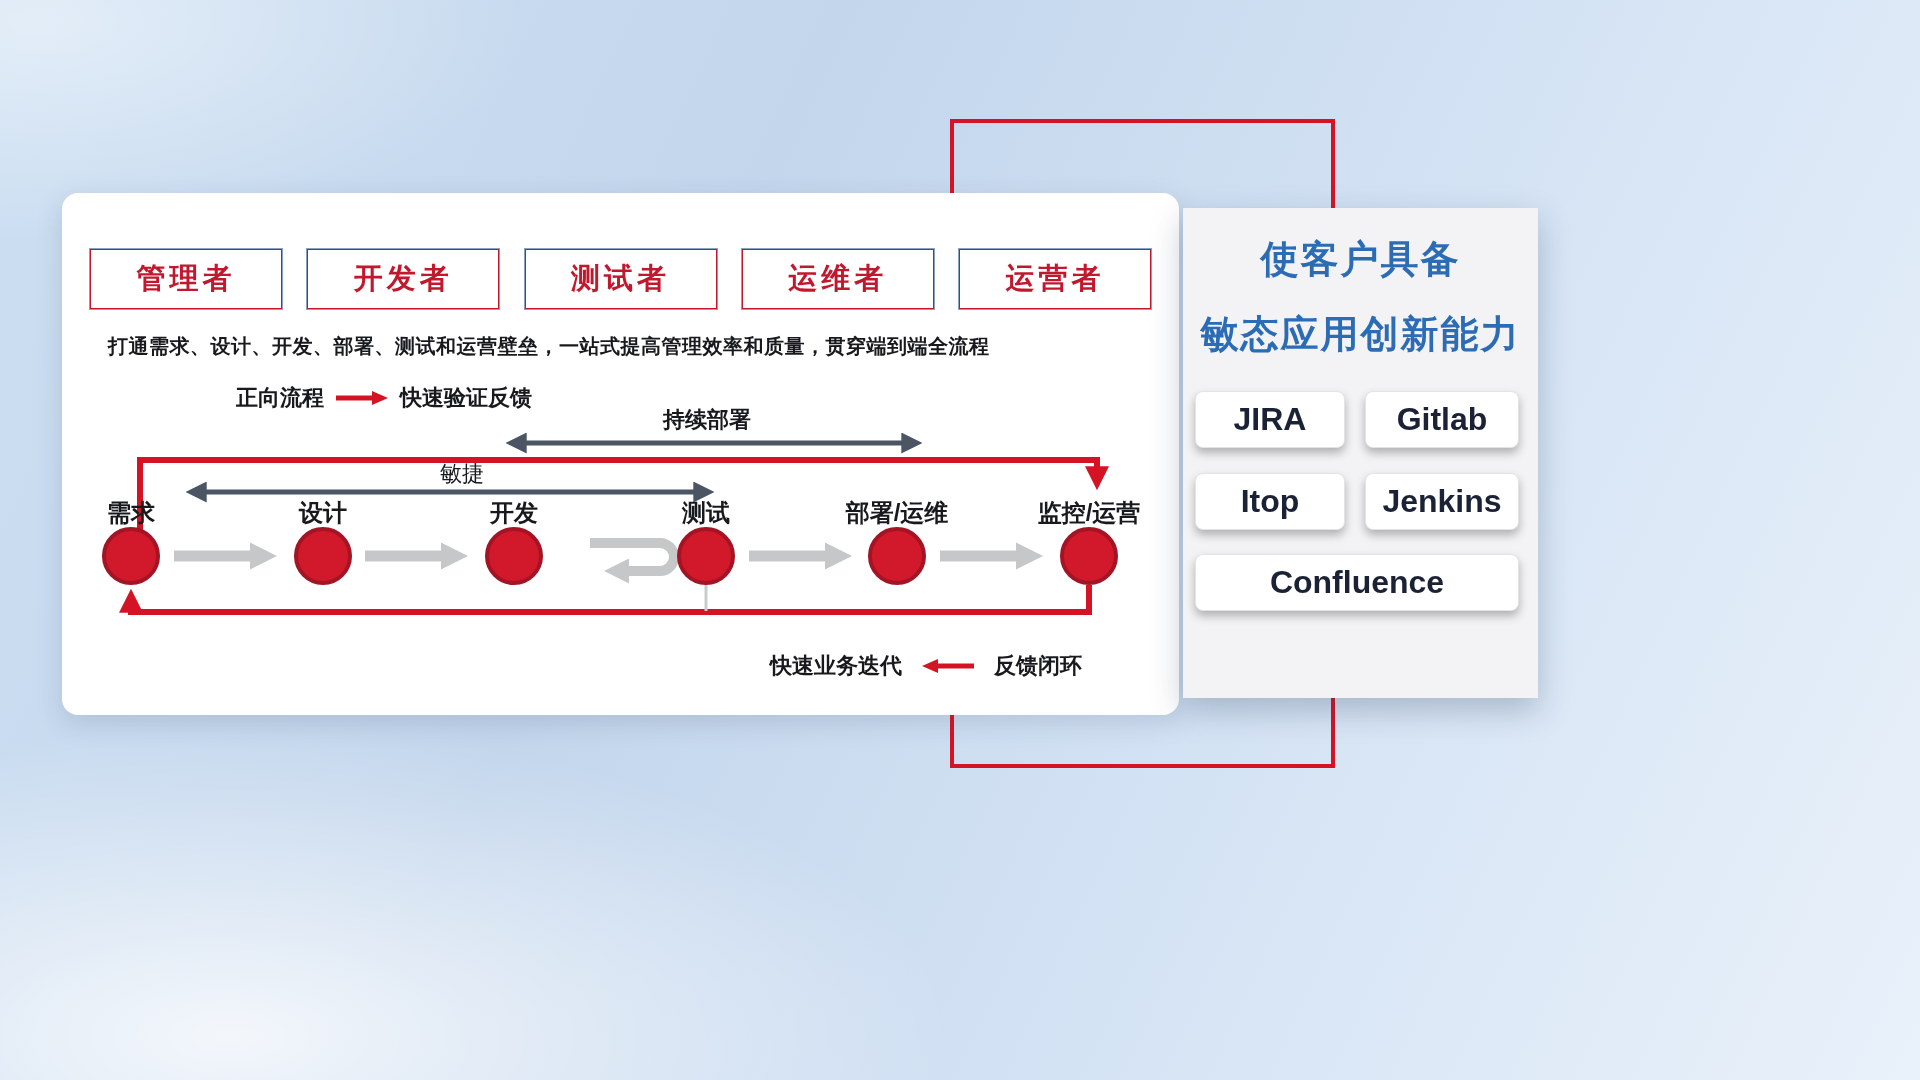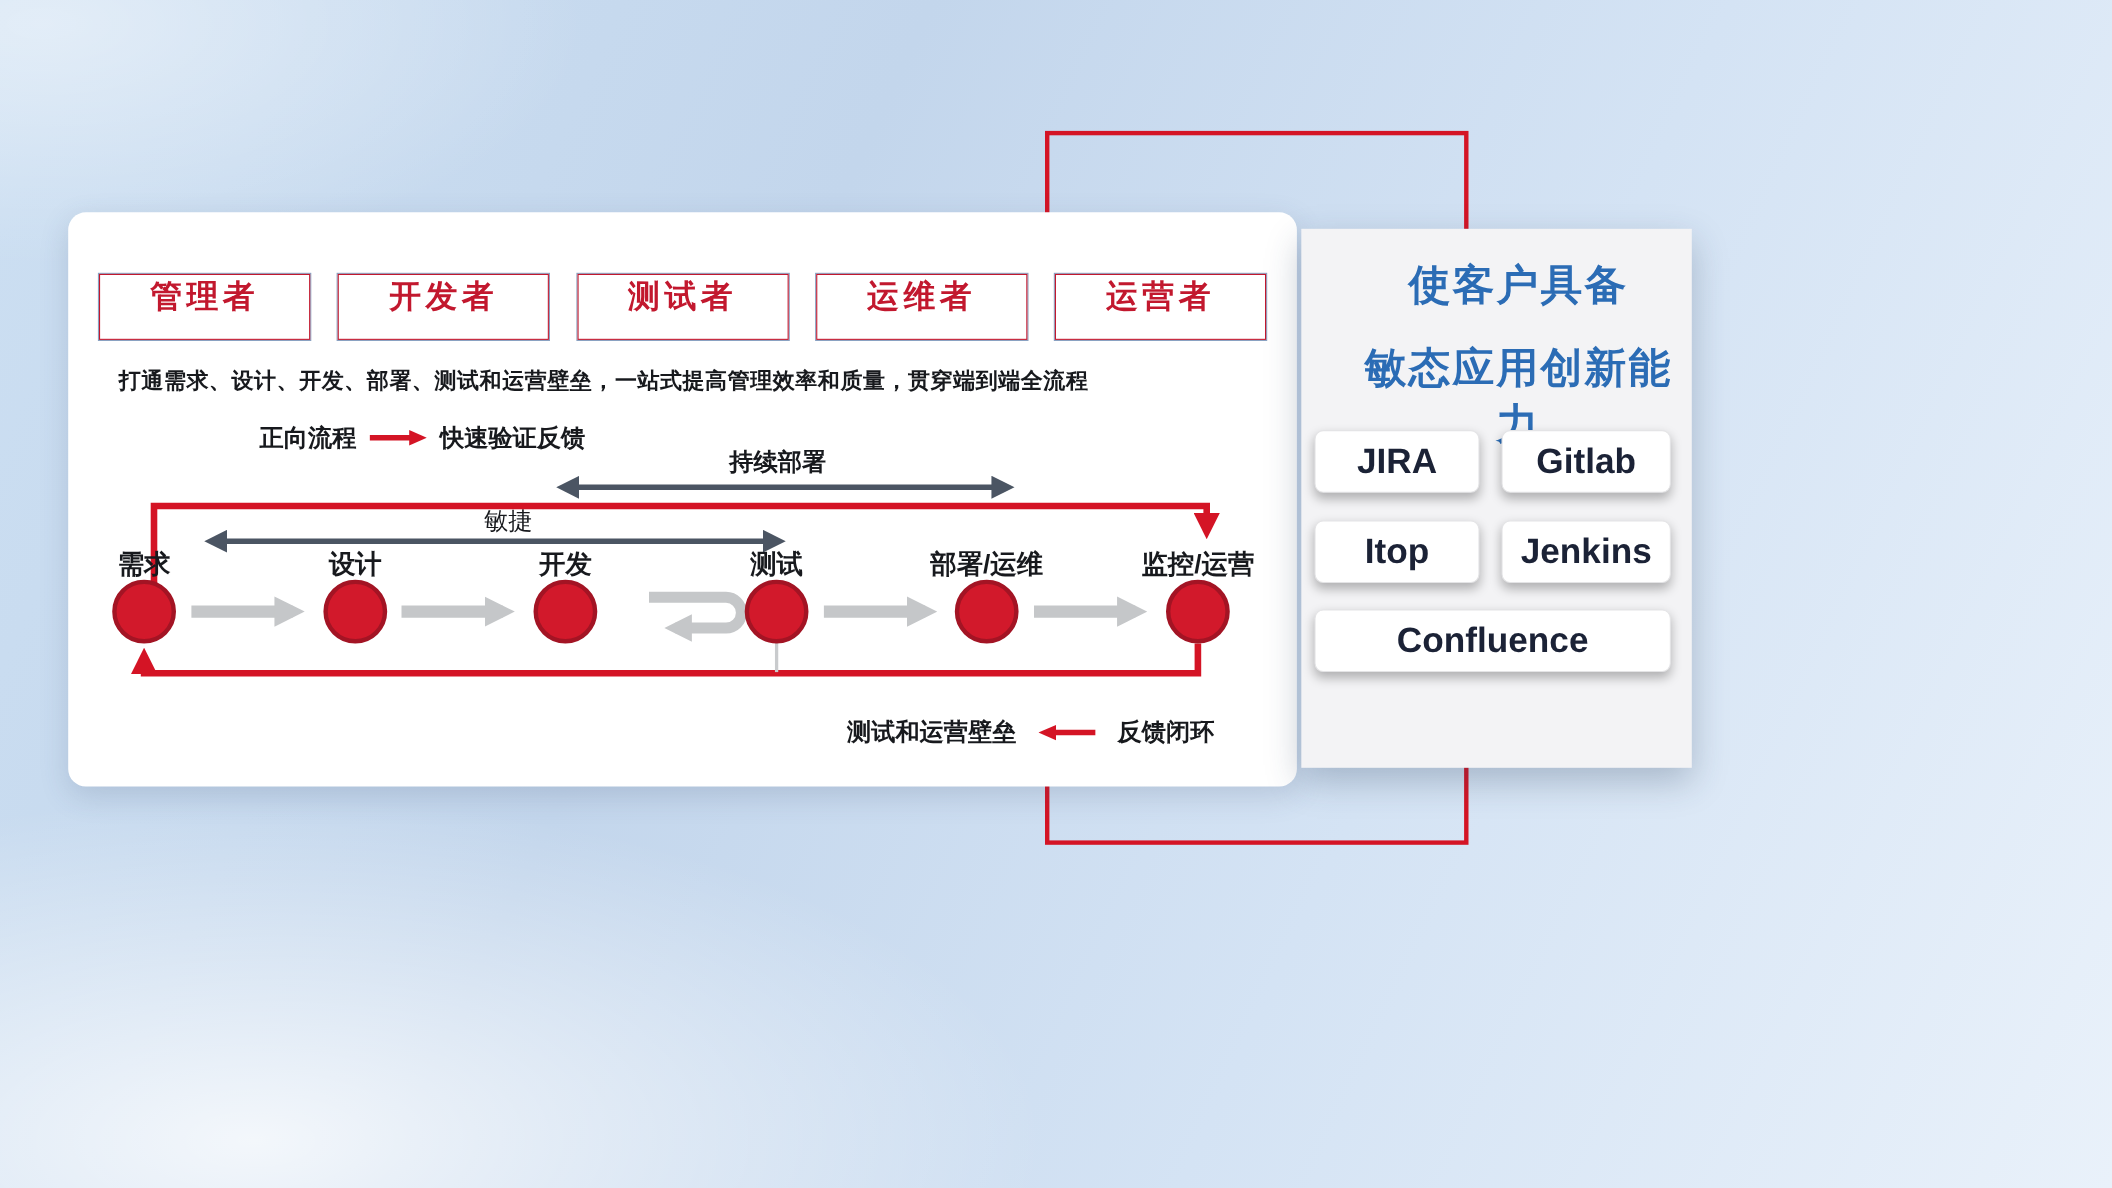--- a/index.html
+++ b/index.html
@@ -10,35 +10,35 @@
       radial-gradient(1200px 520px at 12% 96%, rgba(255,255,255,.8), rgba(255,255,255,0) 60%),
       radial-gradient(900px 400px at 2% 2%, rgba(255,255,255,.45), rgba(255,255,255,0) 55%),
       linear-gradient(115deg,#ccdff2 0%,#c3d6ec 35%,#d4e3f4 65%,#e9f1fa 100%);
   }
   
   .frame{position:absolute;left:950px;top:119px;width:377px;height:641px;border:4px solid #d41425;z-index:1;}
   
   .card{position:absolute;left:62px;top:193px;width:1117px;height:522px;background:#ffffff;border-radius:16px;
         box-shadow:0 8px 26px rgba(60,80,110,.18);z-index:2;}
   .roles{position:absolute;left:28px;top:56px;width:1061px;display:flex;justify-content:space-between;}
-  .role{width:190px;height:58px;display:flex;align-items:flex-start;justify-content:center;background:#fff;
+  .role{width:190px;height:58px;display:flex;align-items:center;justify-content:center;background:#fff;
         border:1px solid #c2182e;box-shadow:inset 0 0 0 1px #fff,0 0 0 1px #8aa2c2;}
   .role span{color:#c2182e;font-size:29px;font-weight:bold;letter-spacing:4px;}
   .desc{position:absolute;left:46px;top:140px;font-size:20px;font-weight:bold;color:#17191d;white-space:nowrap;letter-spacing:.5px;}
   .legend{display:flex;align-items:center;font-size:22px;font-weight:bold;color:#17191d;}
   .legend-fwd{position:absolute;left:174px;top:190px;gap:12px;}
   .legend-fbk{position:absolute;left:708px;top:458px;gap:20px;}
   .lbl-cd{position:absolute;left:645px;top:212px;transform:translateX(-50%);font-size:22px;font-weight:bold;color:#17191d;}
   .lbl-agile{position:absolute;left:400px;top:266px;transform:translateX(-50%);font-size:22px;font-weight:normal;color:#17191d;}
   .flow-svg{position:absolute;left:0;top:0;}
   .stage-label{position:absolute;top:304px;transform:translateX(-50%);font-size:24px;font-weight:bold;color:#17191d;white-space:nowrap;}
   
   .panel{position:absolute;left:1183px;top:208px;width:355px;height:490px;background:#f3f3f5;
          box-shadow:0 12px 30px rgba(40,60,90,.28);z-index:3;}
-  .panel-title{padding-top:26px;text-align:center;color:#2b6cb5;font-weight:bold;font-size:38px;letter-spacing:2px;padding-left:40px;}
+  .panel-title{padding-top:26px;text-align:center;color:#2b6cb5;font-weight:bold;font-size:38px;letter-spacing:2px;}
   .panel-title div+div{margin-top:24px;}
   .tool{position:absolute;height:55px;background:#ffffff;border:1px solid #e4e4e6;border-radius:8px;
         display:flex;align-items:center;justify-content:center;font-size:32px;font-weight:bold;color:#1b2236;
         box-shadow:0 5px 10px rgba(0,0,0,.28);}
   .t-jira{left:12px;top:183px;width:148px;}
   .t-gitlab{left:182px;top:183px;width:152px;}
   .t-itop{left:12px;top:265px;width:148px;}
   .t-jenkins{left:182px;top:265px;width:152px;}
   .t-confluence{left:12px;top:346px;width:322px;}
 </style>
@@ -119,21 +119,21 @@
     </svg>
 
     <div class="stage-label" style="left:69px">需求</div>
     <div class="stage-label" style="left:261px">设计</div>
     <div class="stage-label" style="left:452px">开发</div>
     <div class="stage-label" style="left:644px">测试</div>
     <div class="stage-label" style="left:835px">部署/运维</div>
     <div class="stage-label" style="left:1027px">监控/运营</div>
 
     <div class="legend legend-fbk">
-      <span>测试和运营壁垒</span>
+      <span>快速业务迭代</span>
       <svg width="52" height="16">
         <line x1="52" y1="8" x2="14" y2="8" stroke="#d41425" stroke-width="5"></line>
         <polygon points="16,1 0,8 16,15" fill="#d41425"></polygon>
       </svg>
       <span>反馈闭环</span>
     </div>
 
   </div>
 
   <div class="panel">

